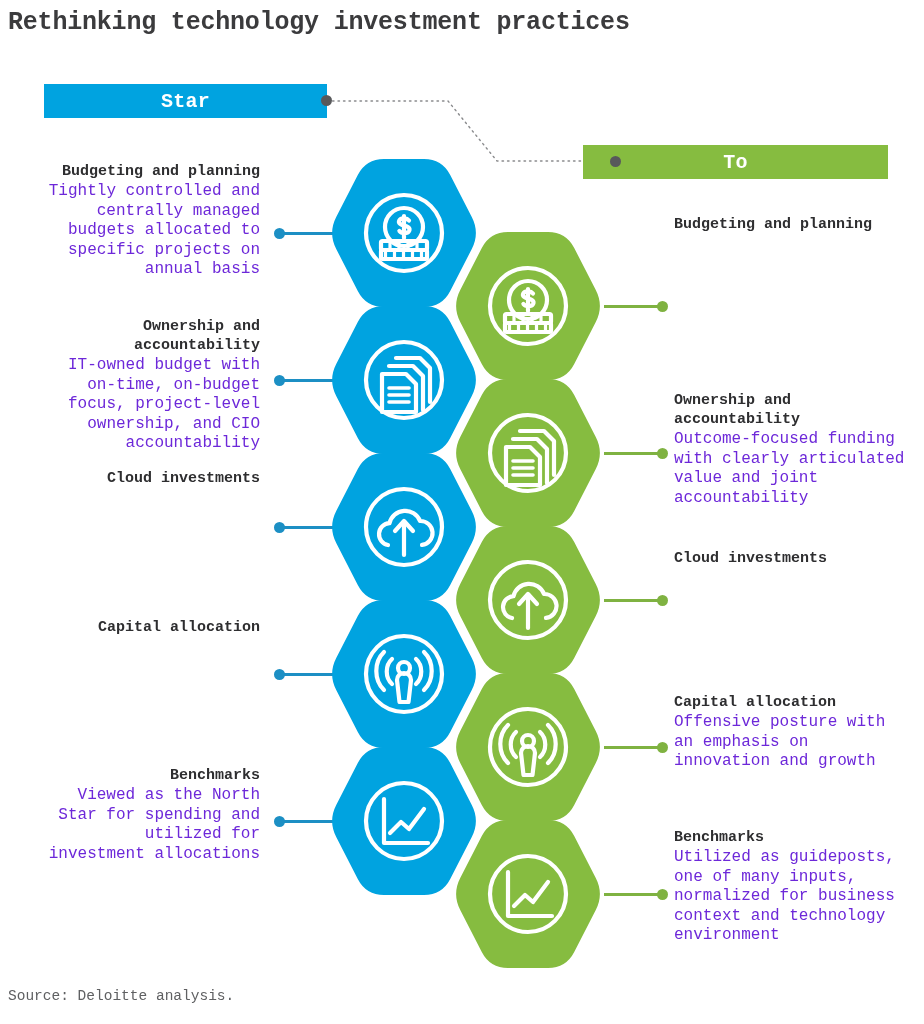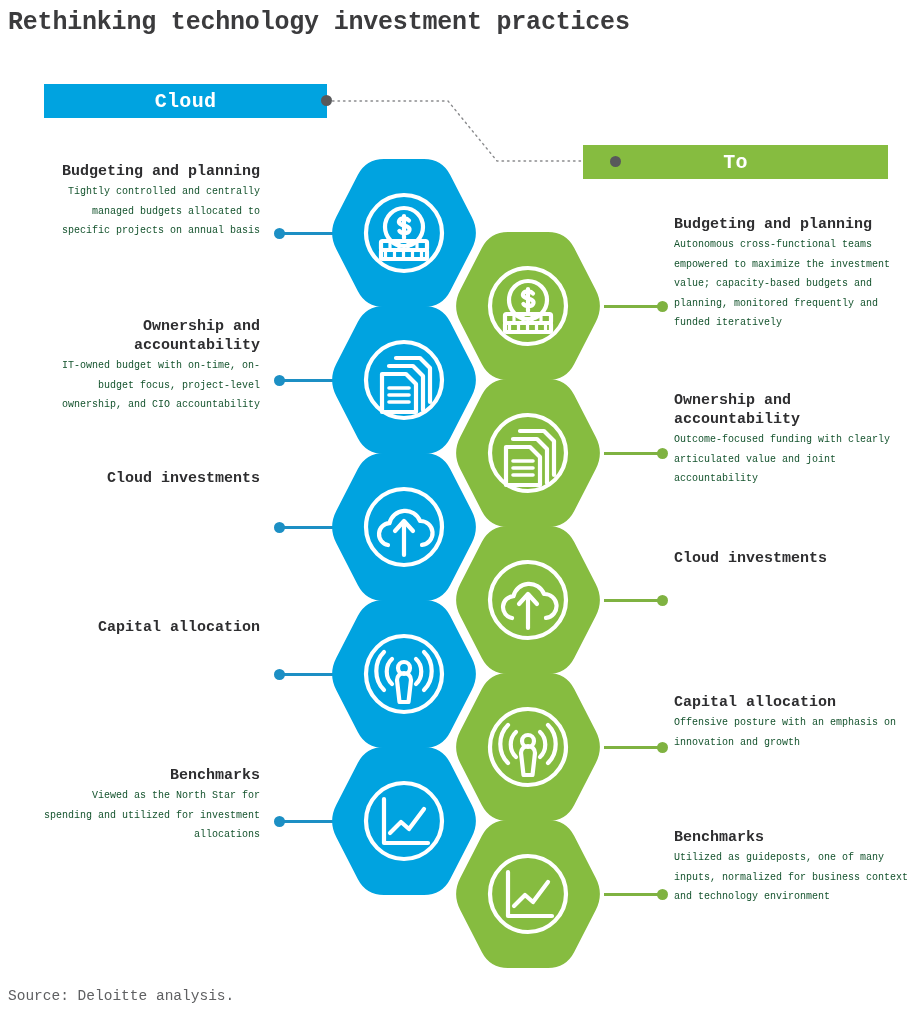--- a/index.html
+++ b/index.html
@@ -36,21 +36,21 @@
   .dotpath{position:absolute;left:0;top:0;width:924px;height:1024px;pointer-events:none;}
 
   
   .col-left{position:absolute;left:40px;top:150px;width:220px;}
   .col-right{position:absolute;left:674px;top:205px;width:240px;}
 
   .row-l{position:absolute;right:0;width:220px;text-align:right;}
   .row-r{position:absolute;left:0;width:240px;text-align:left;}
 
   .h{font-weight:bold;font-size:15px;color:#2e2e30;line-height:19px;margin-bottom:1px;}
-  .p{font-size:10px;line-height:19.5px;color:#14532d;}
+  .p{font-size:16px;line-height:19.5px;color:#6d28d9;}
 
   
   .conn{position:absolute;height:3px;}
   .conn-l{background:#1c8fc4;}
   .conn-r{background:#7fb241;}
   .conn-dot{position:absolute;width:11px;height:11px;border-radius:50%;top:-4px;}
   .conn-dot-l{background:#1c8fc4;left:-2px;}
   .conn-dot-r{background:#7fb241;right:-2px;}
   .hex{position:absolute;}
   .hex svg{display:block;}
@@ -67,21 +67,21 @@
 
 <div class="stage">
 
   <div class="title">Rethinking technology investment practices</div>
 
   <svg class="dotpath">
     <path d="M 327 101 L 448 101 L 497 161 L 615 161" fill="none" stroke="#8a8b8d" stroke-width="1.4" stroke-dasharray="1.5 4" stroke-linecap="round"></path>
   </svg>
 
   <div class="bar bar-from">
-    <span>Cloud</span>
+    <span>Star</span>
   </div>
   <div class="node-dot dot-from"></div>
 
   <div class="bar bar-to">
     <span>To</span>
   </div>
   <div class="node-dot dot-to"></div>
 
   <div id="hexlayer">
       <div class="hex hex-green" style="left: 452px; top: 232px;">
@@ -262,21 +262,20 @@
     <div class="row-l" style="top:616px;">
       <div class="h">Benchmarks</div>
       <div class="p">Viewed as the North Star for spending and utilized for investment allocations</div>
     </div>
   </div>
 
   <div class="col-right">
 
     <div class="row-r" style="top:10px;">
       <div class="h">Budgeting and planning</div>
-      <div class="p">Autonomous cross-functional teams empowered to maximize the investment value; capacity-based budgets and planning, monitored frequently and funded iteratively</div>
     </div>
 
     <div class="row-r" style="top:186px;">
       <div class="h">Ownership and accountability</div>
       <div class="p">Outcome-focused funding with clearly articulated value and joint accountability</div>
     </div>
 
     <div class="row-r" style="top:344px;">
       <div class="h">Cloud investments</div>
     </div>

